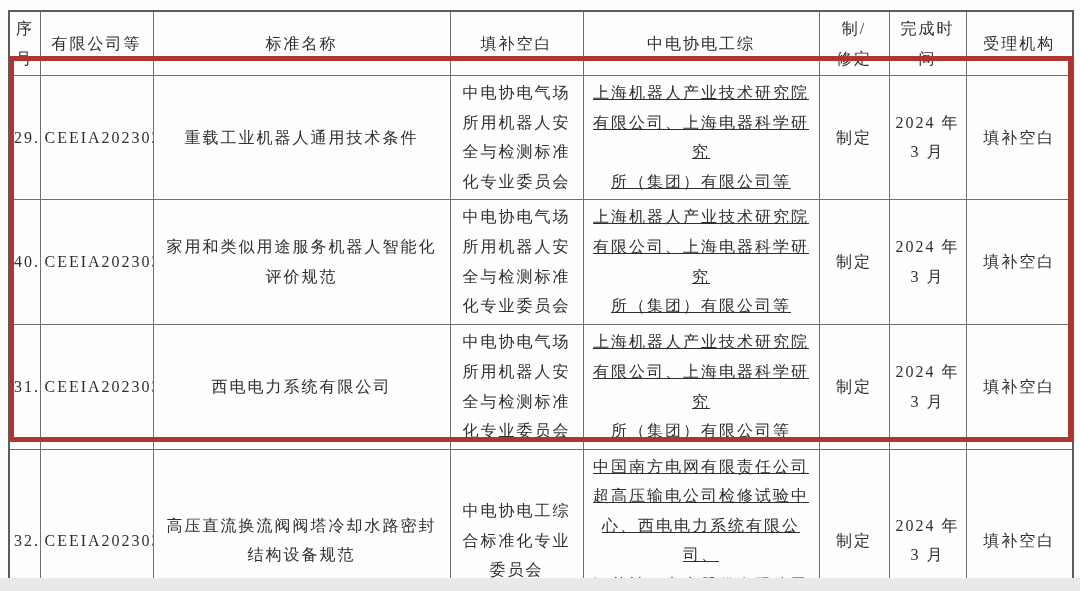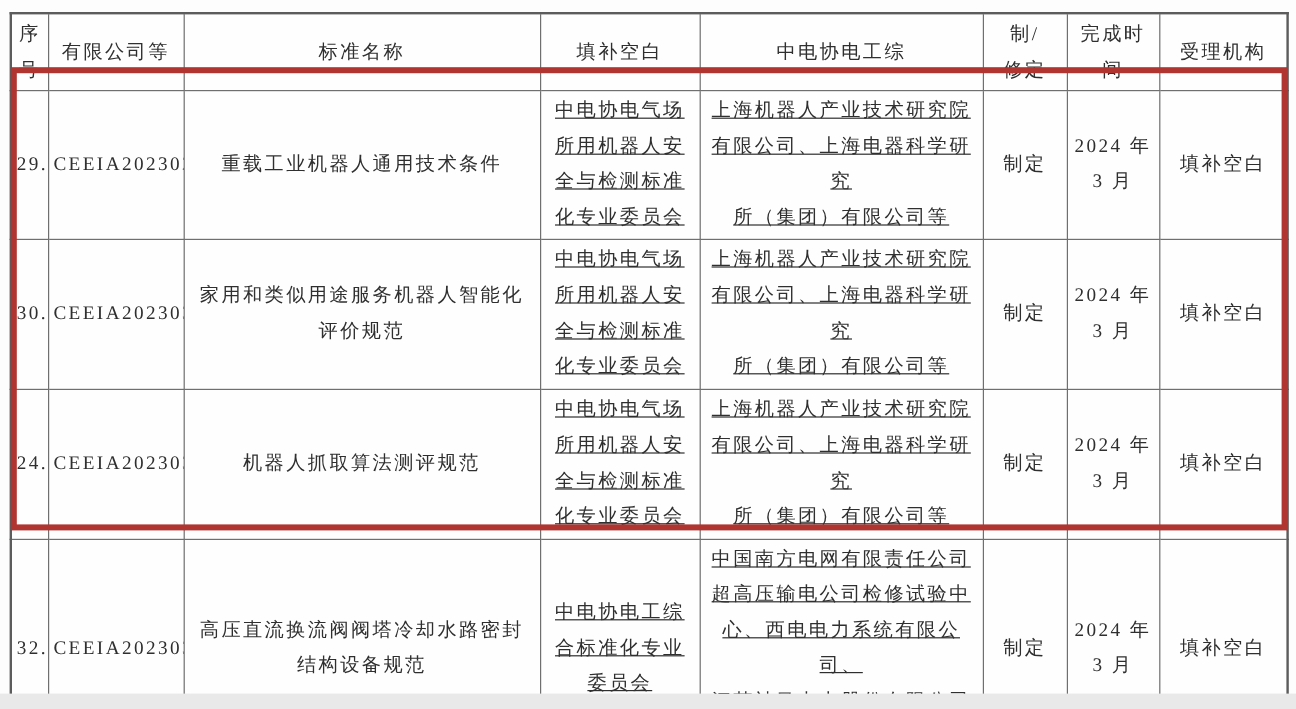--- a/index.html
+++ b/index.html
@@ -32,21 +32,21 @@
   }
   table.std{border:2px solid #5c5c5c;}
   tr.hdr{height:46px;}
   tr.r29{height:123px;}
   tr.r30{height:125px;}
   tr.r31{height:125px;}
   tr.r32{height:146px;}
   td.c-index{font-size:15px;letter-spacing:0;font-family:Liberation Serif, serif;}
   td.c-plan{font-size:15px;letter-spacing:.5px;}
   td.c-name{text-align:left;padding:2px 13px;letter-spacing:1.5px;}
-  td.c-agency{text-align:left;padding:2px 9px;letter-spacing:2.5px;line-height:1.8;text-decoration:underline;}
+  td.c-agency{text-align:left;padding:2px 9px;letter-spacing:2.5px;line-height:1.8;}
   td.c-drafters{text-align:left;padding:2px 9px;font-size:15px;letter-spacing:1.5px;line-height:1.9;text-decoration:underline;}
   td.c-mode{letter-spacing:1.5px;}
   td.c-time{font-size:15.5px;letter-spacing:1px;line-height:2.1;}
   td.c-type{letter-spacing:1.5px;}
   th.h{font-size:16.5px;}
   .highlight-box{
     position:absolute;
     left:9px;top:56px;
     width:1064px;height:386px;
     border:5px solid #b0342f;
@@ -101,41 +101,41 @@
         <td class="c-drafters">上海机器人产业技术研究院
 有限公司、上海电器科学研究
 所（集团）有限公司等</td>
         <td class="c-mode">制定</td>
         <td class="c-time">2024 年
 3 月</td>
         <td class="c-type">填补空白</td>
       </tr>
 
       <tr class="r30">
-        <td class="c-index">30.</td>
+        <td class="c-index">40.</td>
         <td class="c-plan">CEEIA2023030</td>
         <td class="c-name">家用和类似用途服务机器人智能化
 评价规范</td>
         <td class="c-agency">中电协电气场
 所用机器人安
 全与检测标准
 化专业委员会</td>
         <td class="c-drafters">上海机器人产业技术研究院
 有限公司、上海电器科学研究
 所（集团）有限公司等</td>
         <td class="c-mode">制定</td>
         <td class="c-time">2024 年
 3 月</td>
         <td class="c-type">填补空白</td>
       </tr>
 
       <tr class="r31">
-        <td class="c-index">24.</td>
+        <td class="c-index">31.</td>
         <td class="c-plan">CEEIA2023031</td>
-        <td class="c-name">机器人抓取算法测评规范</td>
+        <td class="c-name">西电电力系统有限公司</td>
         <td class="c-agency">中电协电气场
 所用机器人安
 全与检测标准
 化专业委员会</td>
         <td class="c-drafters">上海机器人产业技术研究院
 有限公司、上海电器科学研究
 所（集团）有限公司等</td>
         <td class="c-mode">制定</td>
         <td class="c-time">2024 年
 3 月</td>

